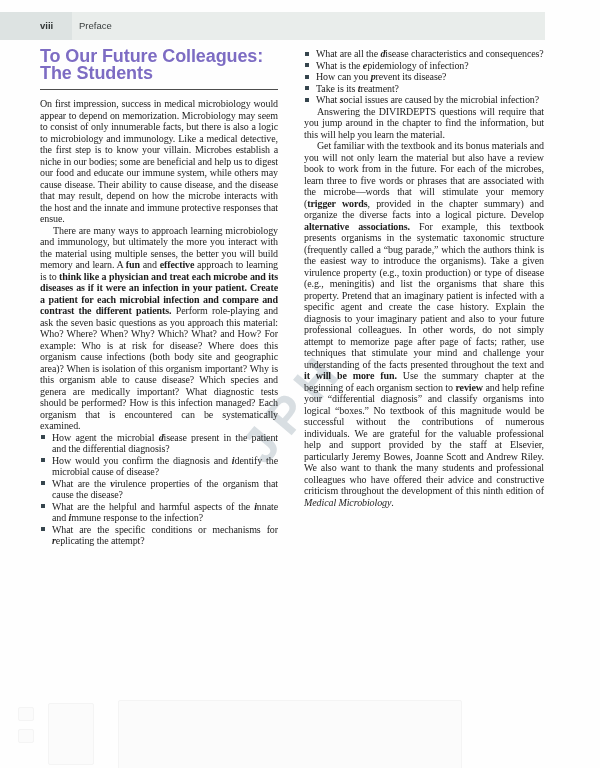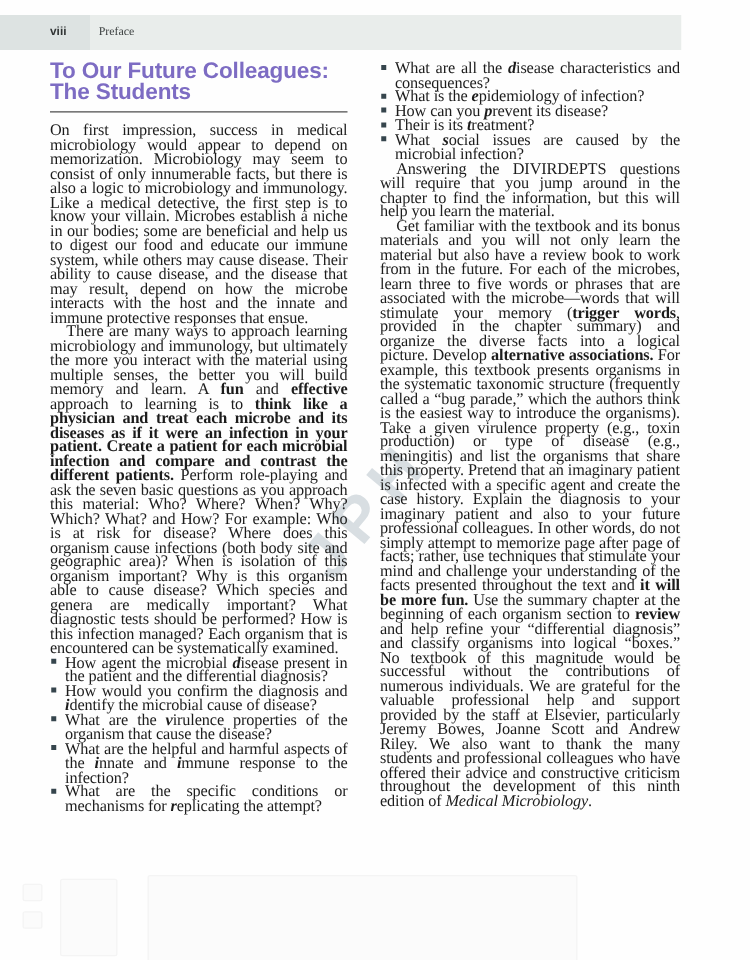--- a/index.html
+++ b/index.html
@@ -24,21 +24,21 @@
     width: 72px; height: 28px;
     background: var(--band_dark_color, #dde3e2);
   }
   .folio {
     position: absolute; left: 40px; top: 0; height: 28px; line-height: 28px;
     font-family: "Liberation Sans", sans-serif;
     font-size: 9.5px; font-weight: bold; color: #303434;
   }
   .running-head {
     position: absolute; left: 79px; top: 0; height: 28px; line-height: 28px;
-    font-family: Liberation Serif, serif;
+    font-family: Liberation Sans, sans-serif;
     font-size: 9.5px; color: #3c4040;
   }
 
   
   .watermark {
     position: absolute; left: 168px; top: 378px; width: 250px;
     transform: rotate(-50deg);
     font-family: "Liberation Sans", sans-serif;
     font-weight: bold; font-size: 50px; letter-spacing: 10px;
     text-align: center;
@@ -59,21 +59,21 @@
     letter-spacing: -0.1px;
     color: var(--title_color, #7d6cc3);
   }
   .rule {
     border: none; border-top: 1.2px solid #4d4d4d;
     margin: 7px 0 8px 0;
   }
 
   .blk {
     margin: 0;
-    font-size: 13px; line-height: 11.5px;
+    font-size: 10px; line-height: 11.5px;
     letter-spacing: -0.1px;
     text-align: justify;
   }
   .blk.indent { text-indent: 13px; }
   .bullet { position: relative; padding-left: 12px; }
   .bullet::before {
     content: "";
     position: absolute; left: 1px; top: 3.6px;
     width: 4px; height: 4px;
     background: var(--bullet_color, #36454d);
@@ -125,21 +125,21 @@
         <div class="blk bullet"><span>What are the helpful and harmful aspects of the </span><span class="b i">i</span><span>nnate and </span><span class="b i">i</span><span>mmune response to the infection?</span></div>
         <div class="blk bullet"><span>What are the specific conditions or mechanisms for </span><span class="b i">r</span><span>eplicating the attempt?</span></div>
       </div>
   </div>
 
   <div class="col col-right">
     <div class="blocks">
         <div class="blk bullet"><span>What are all the </span><span class="b i">d</span><span>isease characteristics and consequences?</span></div>
         <div class="blk bullet"><span>What is the </span><span class="b i">e</span><span>pidemiology of infection?</span></div>
         <div class="blk bullet"><span>How can you </span><span class="b i">p</span><span>revent its disease?</span></div>
-        <div class="blk bullet"><span>Their is its </span><span class="b i">t</span><span>reatment?</span></div>
+        <div class="blk bullet"><span>Take is its </span><span class="b i">t</span><span>reatment?</span></div>
         <div class="blk bullet"><span>What </span><span class="b i">s</span><span>ocial issues are caused by the microbial infection?</span></div>
         <div class="blk para indent"><span>Answering the DIVIRDEPTS questions will require that you jump around in the chapter to find the information, but this will help you learn the material.</span></div>
         <div class="blk para indent"><span>Get familiar with the textbook and its bonus materials and you will not only learn the material but also have a review book to work from in the future. For each of the microbes, learn three to five words or phrases that are associated with the microbe—words that will stimulate your memory (</span><span class="b">trigger words</span><span>, provided in the chapter summary) and organize the diverse facts into a logical picture. Develop </span><span class="b">alternative associations.</span><span> For example, this textbook presents organisms in the systematic taxonomic structure (frequently called a “bug parade,” which the authors think is the easiest way to introduce the organisms). Take a given virulence property (e.g., toxin production) or type of disease (e.g., meningitis) and list the organisms that share this property. Pretend that an imaginary patient is infected with a specific agent and create the case history. Explain the diagnosis to your imaginary patient and also to your future professional colleagues. In other words, do not simply attempt to memorize page after page of facts; rather, use techniques that stimulate your mind and challenge your understanding of the facts presented throughout the text and </span><span class="b">it will be more fun.</span><span> Use the summary chapter at the beginning of each organism section to </span><span class="b">review</span><span> and help refine your “differential diagnosis” and classify organisms into logical “boxes.” No textbook of this magnitude would be successful without the contributions of numerous individuals. We are grateful for the valuable professional help and support provided by the staff at Elsevier, particularly Jeremy Bowes, Joanne Scott and Andrew Riley. We also want to thank the many students and professional colleagues who have offered their advice and constructive criticism throughout the development of this ninth edition of </span><span class="i">Medical Microbiology</span><span>.</span></div>
       </div>
   </div>
 
   <div class="ghosts">
     <div class="ghost-box g1"></div>
     <div class="ghost-box g2"></div>
     <div class="ghost-box g3"></div>

